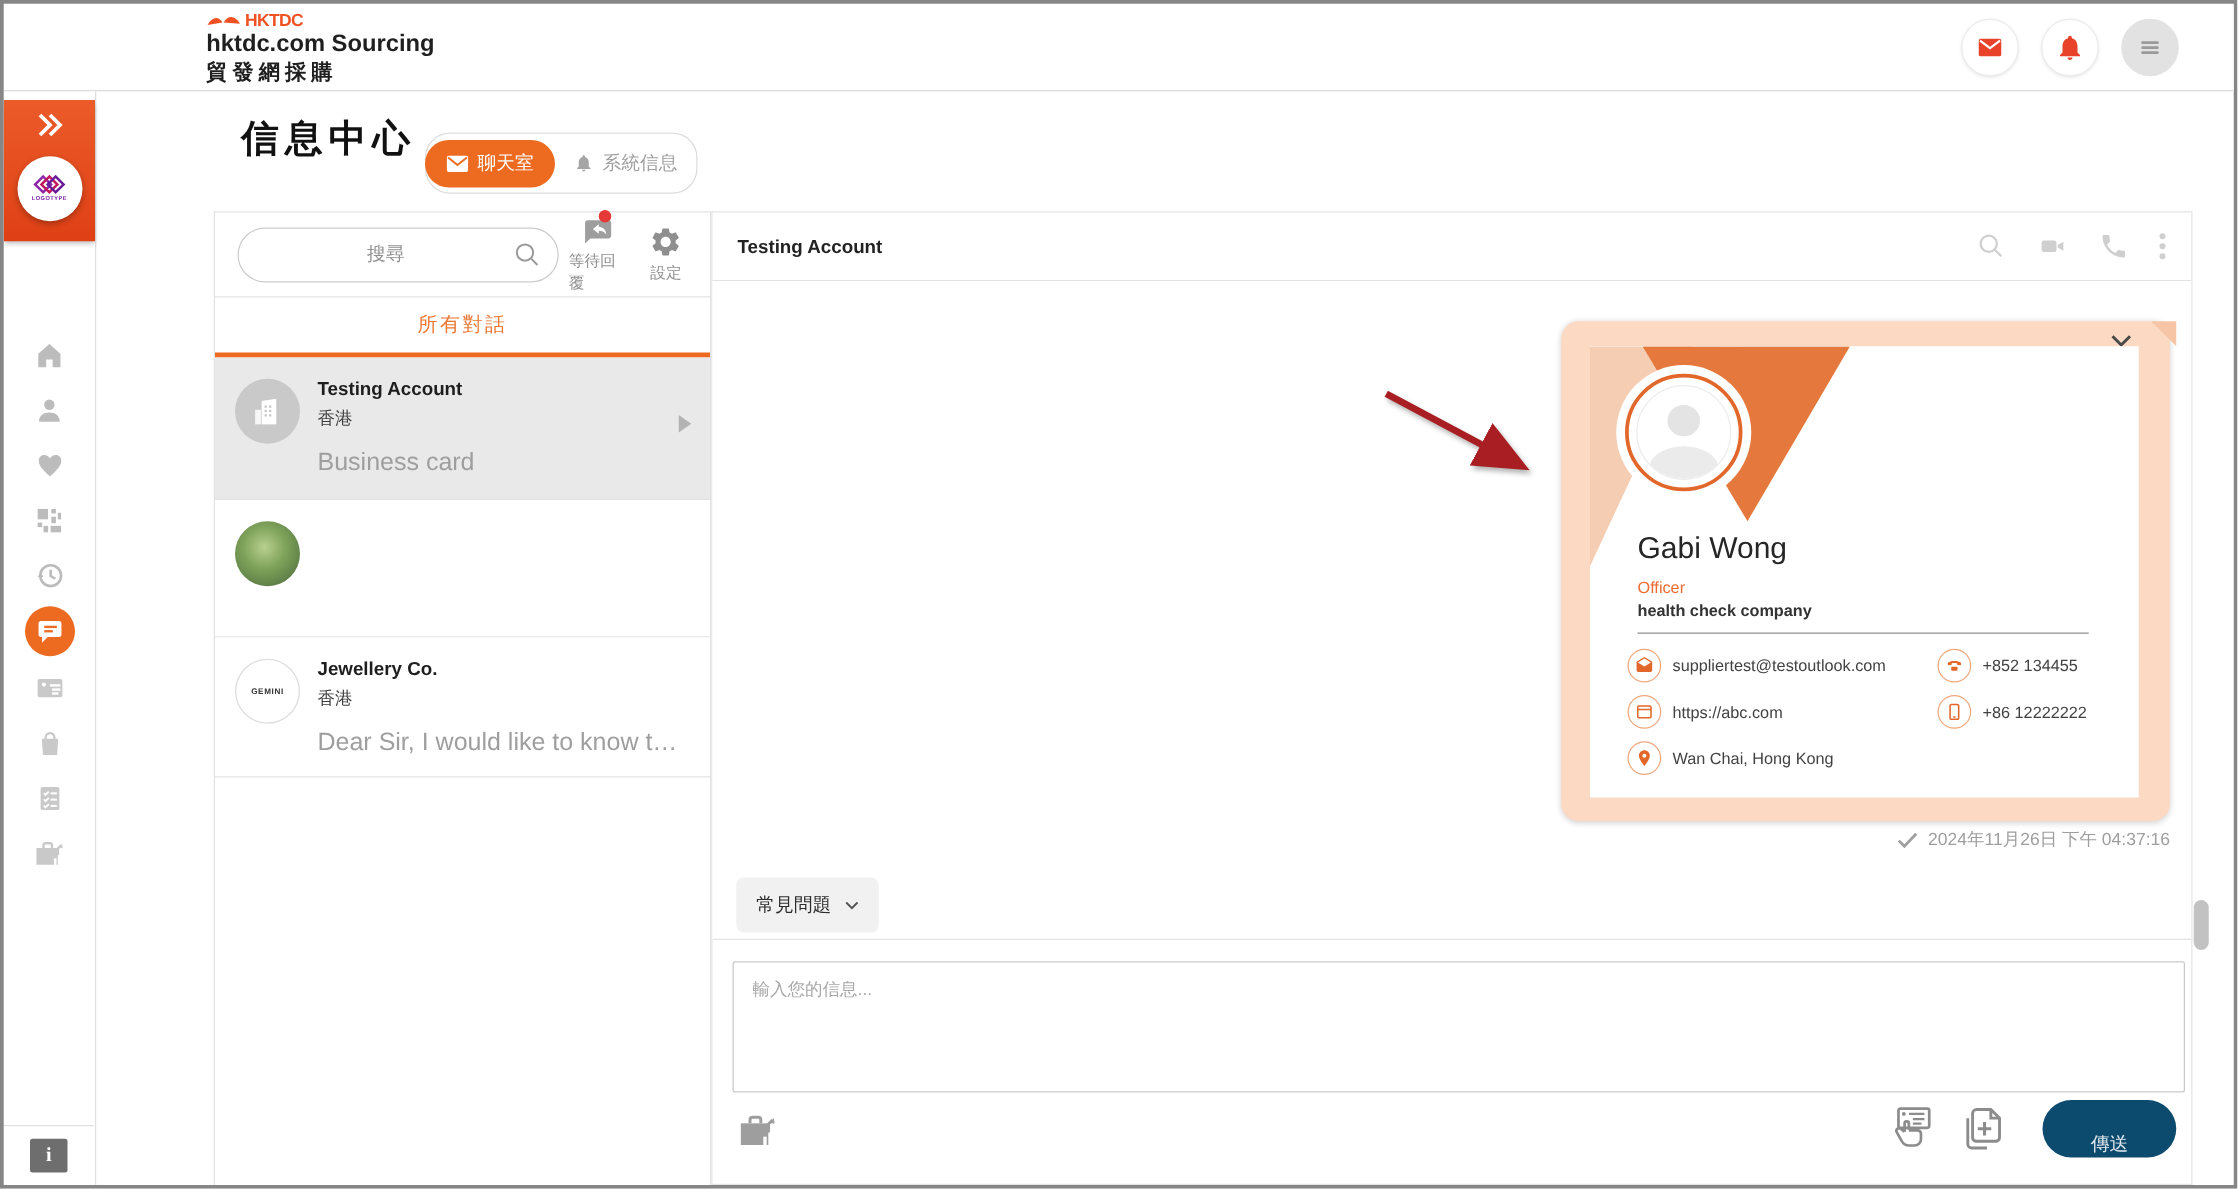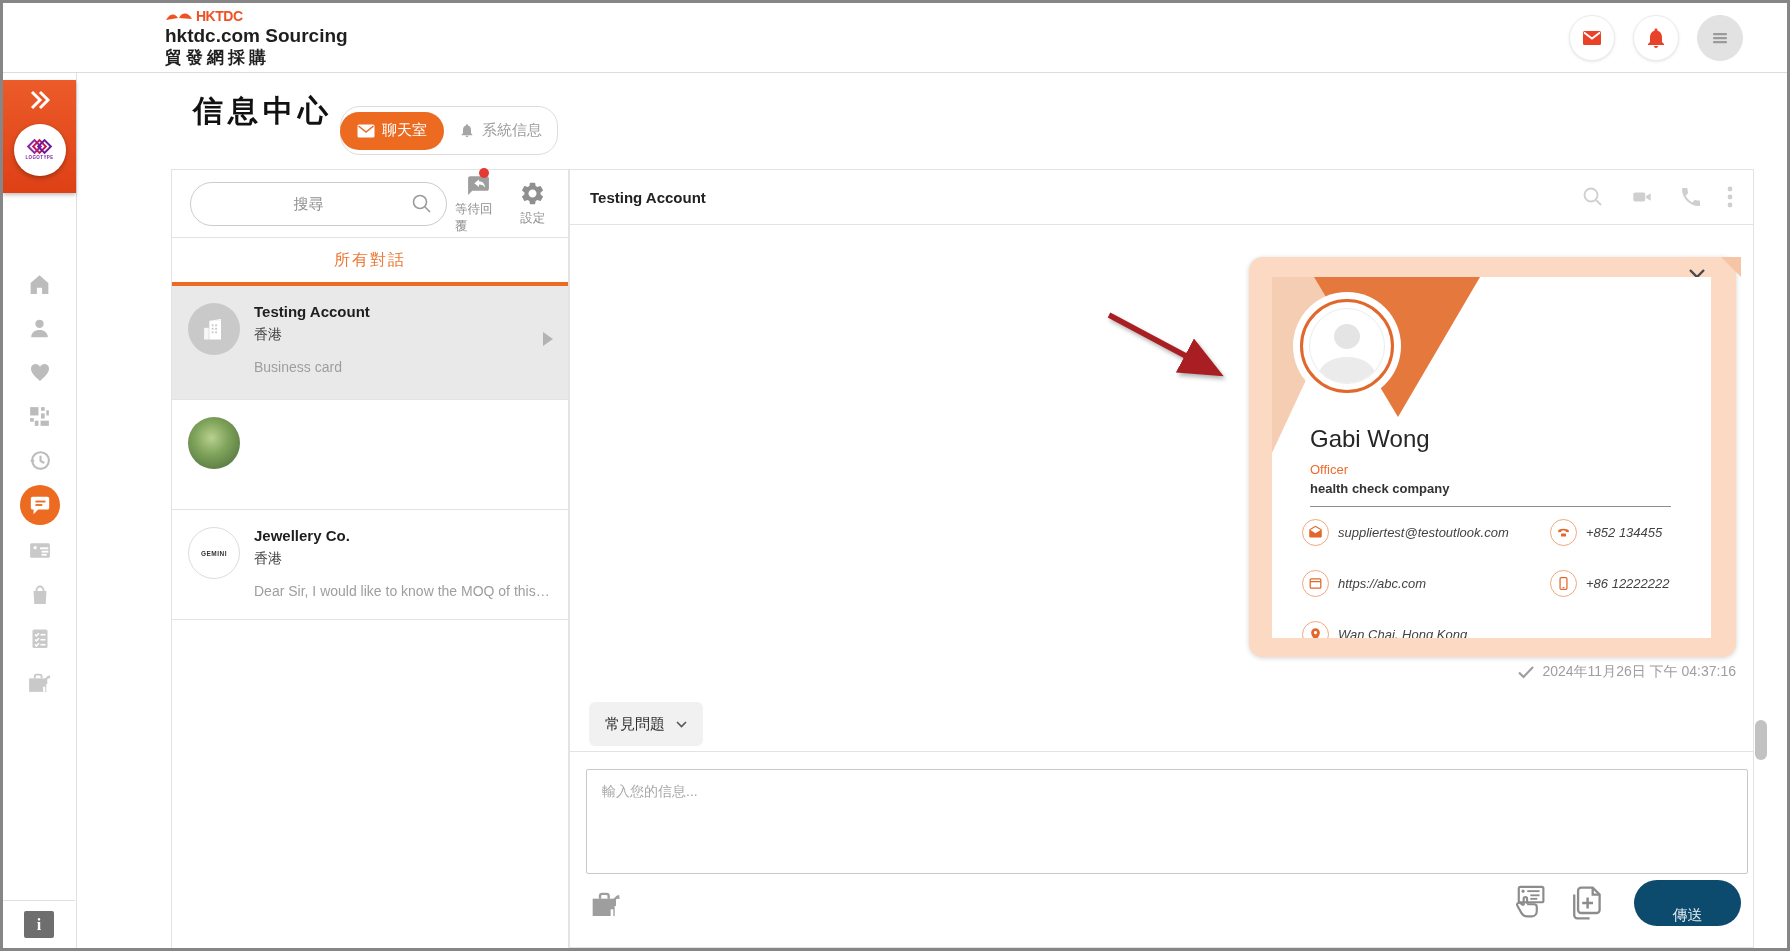--- a/index.html
+++ b/index.html
@@ -63,21 +63,21 @@
     min-height:110px;box-sizing:border-box;cursor:pointer;}
   .conv-item.selected{background:#e9e9e9;min-height:114px;}
   .conv-row{display:flex;gap:14px;}
   .avatar{width:52px;height:52px;border-radius:50%;flex:0 0 52px;display:flex;align-items:center;justify-content:center;overflow:hidden;}
   .avatar.building{background:#c9c9c9;}
   .avatar.photo{background:radial-gradient(circle at 45% 40%, #b9d08f 0%, #7fa35a 40%, #46663a 100%);}
   .avatar.gemini{background:#fff;border:1px solid #ddd;box-sizing:border-box;font-size:6.5px;font-weight:700;color:#333;letter-spacing:.5px;}
   .conv-meta{flex:1;min-width:0;}
   .conv-name{font-size:15px;font-weight:700;color:#1e1e1e;}
   .conv-loc{font-size:14px;color:#3d3d3d;margin-top:6px;}
-  .conv-preview{font-size:14px;color:#9e9e9e;margin-top:15px;white-space:nowrap;overflow:hidden;text-overflow:ellipsis;}
+  .conv-preview{font-size:20px;color:#9e9e9e;margin-top:15px;white-space:nowrap;overflow:hidden;text-overflow:ellipsis;}
   .chev-right{position:absolute;right:15px;top:46px;width:0;height:0;
     border-left:10px solid #b3b3b3;border-top:7px solid transparent;border-bottom:7px solid transparent;}
 
   
   .chat-panel{position:absolute;left:566px;top:166px;width:1185px;bottom:0;border:1px solid #e3e3e3;box-sizing:border-box;
     background:#fff;display:flex;flex-direction:column;}
   .chat-header{height:54px;border-bottom:1px solid #e3e3e3;display:flex;align-items:center;padding:0 20px;flex:0 0 54px;}
   .chat-title{font-size:15px;font-weight:700;color:#222;}
   .chat-actions{margin-left:auto;display:flex;gap:24px;align-items:center;}
   .chat-actions .act{cursor:pointer;display:flex;}
@@ -96,21 +96,21 @@
   .tri-stripe{position:absolute;left:62px;top:-25px;width:13px;height:230px;background:#fff;transform:rotate(26deg);}
   .avatar-ring{position:absolute;left:28px;top:22px;width:94px;height:94px;border-radius:50%;background:#fff;
     border:3px solid #e2672b;box-shadow:0 0 0 7px #fff;display:flex;align-items:center;justify-content:center;box-sizing:border-box;}
   .avatar-ph{width:76px;height:76px;border-radius:50%;border:1px solid #ececec;position:relative;overflow:hidden;background:#fff;box-sizing:border-box;}
   .ph-head{position:absolute;left:50%;top:15px;transform:translateX(-50%);width:26px;height:25px;border-radius:50%;background:#e4e4e4;}
   .ph-body{position:absolute;bottom:-10px;left:50%;transform:translateX(-50%);width:56px;height:36px;border-radius:50% 50% 0 0;background:#ebebeb;}
   .card-name{position:absolute;left:38px;top:148px;font-size:24px;font-weight:400;color:#262626;}
   .card-job{position:absolute;left:38px;top:185px;font-size:13px;color:#ed6b2f;}
   .card-company{position:absolute;left:38px;top:204px;font-size:13px;font-weight:700;color:#333;}
   .card-divider{position:absolute;left:38px;right:40px;top:229px;height:1px;background:#8f8f8f;}
-  .contacts{position:absolute;left:30px;top:241px;right:16px;display:grid;grid-template-columns:248px 1fr;row-gap:23px;font-style:italic;}
+  .contacts{position:absolute;left:30px;top:241px;right:16px;display:grid;grid-template-columns:248px 1fr;row-gap:9px;}
   .contact{display:flex;align-items:center;gap:9px;font-size:13px;color:#424242;min-height:28px;}
   .cicon{width:27px;height:27px;border-radius:50%;border:1px solid #efa87c;display:flex;align-items:center;
     justify-content:center;flex:0 0 27px;box-sizing:border-box;}
   .timestamp{position:absolute;top:438px;left:679px;width:487px;display:flex;justify-content:flex-end;align-items:center;
     gap:7px;color:#9e9e9e;font-size:14px;}
   .faq-btn{position:absolute;left:19px;top:477px;display:flex;align-items:center;gap:11px;padding:1px 16px;height:42px;
     background:#f1f1f1;border-radius:6px;font-size:15px;color:#2d2d2d;cursor:pointer;}
   .arrow-annotation{position:absolute;left:529px;top:76px;pointer-events:none;}
 
   

